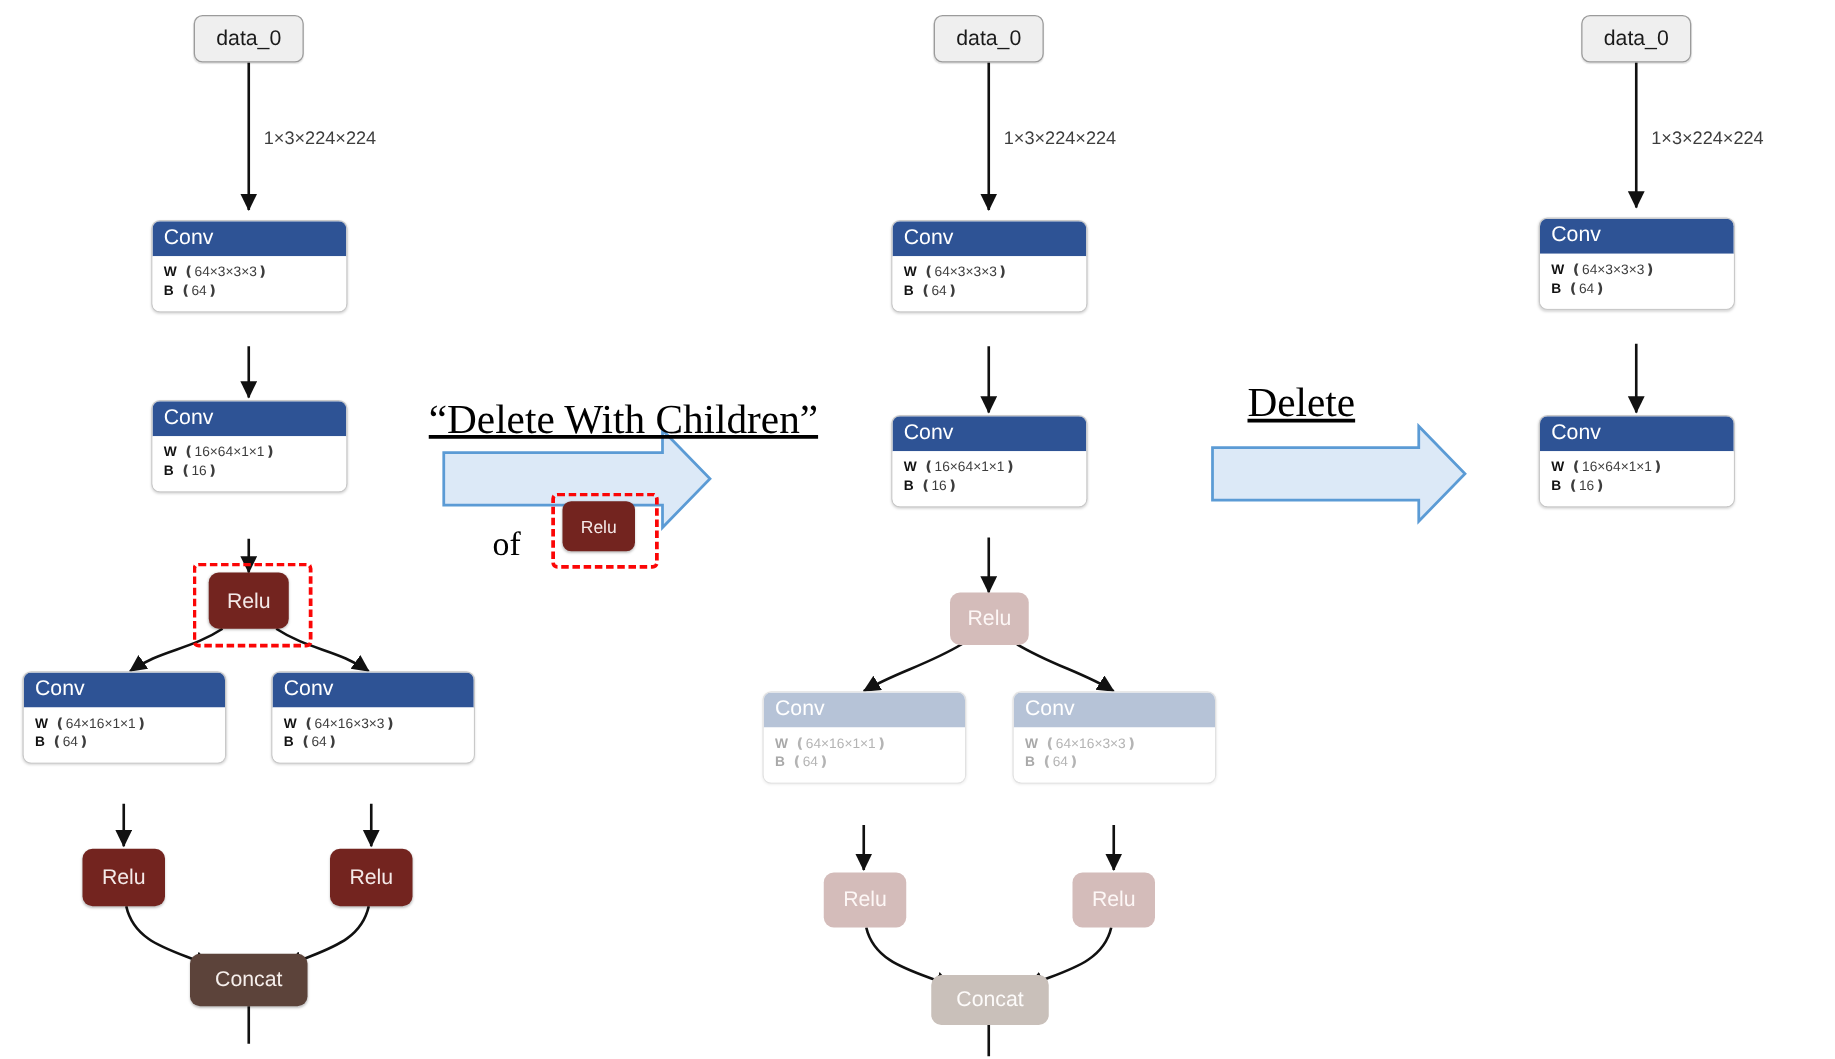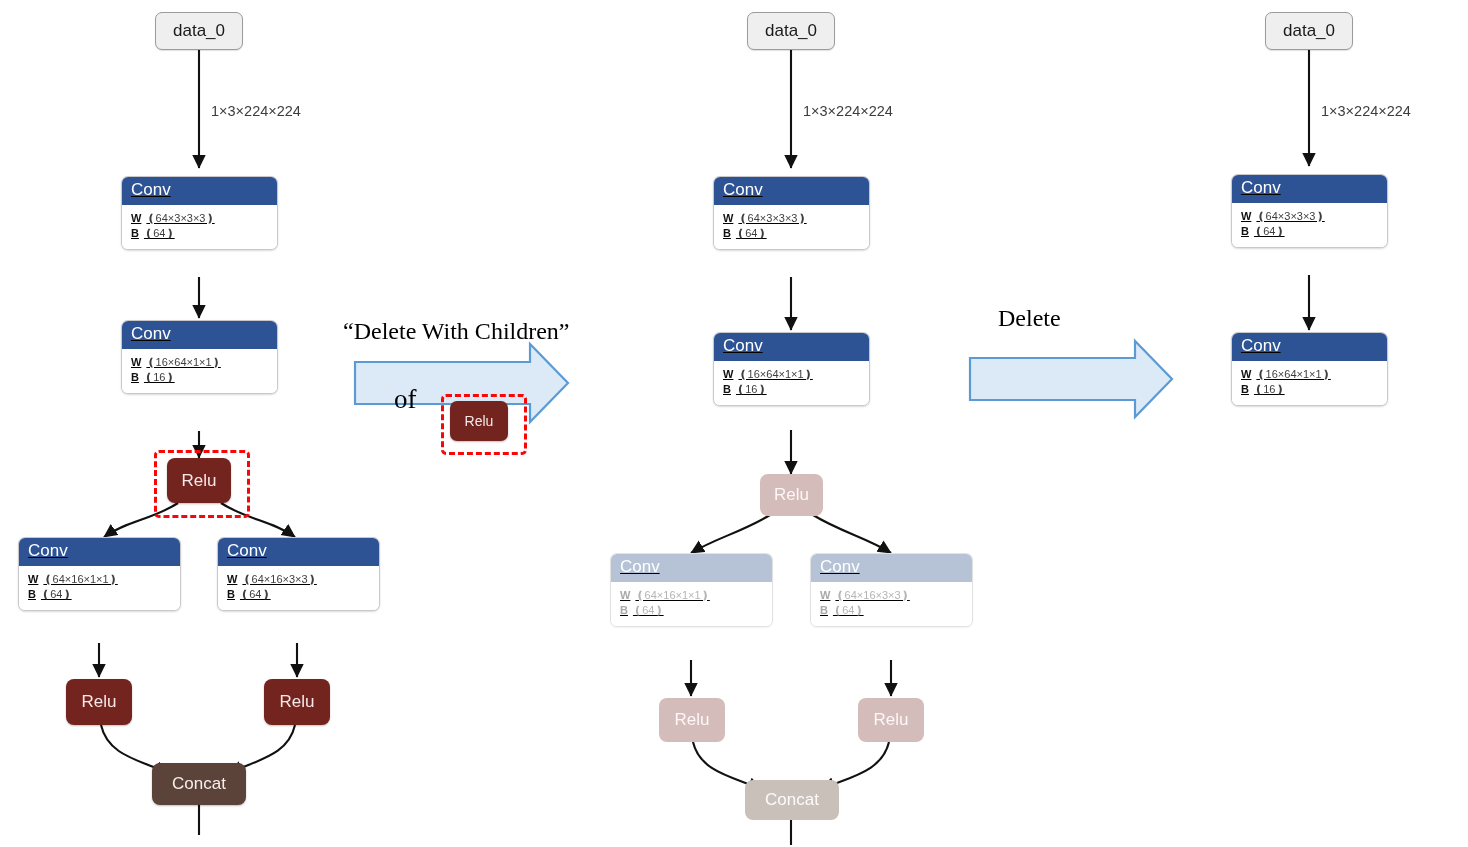--- a/index.html
+++ b/index.html
@@ -15,21 +15,20 @@
     border:1px solid #9b9b9b;border-radius:7px;background:#efefef;
     display:flex;align-items:center;justify-content:center;
     font-size:17px;color:#1a1a1a;
     box-shadow:0 1px 1px rgba(0,0,0,.12);
   }
 
   
   .conv-node{
     border:1px solid #c9c9c9;border-radius:7px;background:#ffffff;overflow:hidden;
     box-shadow:0 1px 2px rgba(0,0,0,.15);
-    text-decoration:underline;
   }
   .conv-head{
     background:#2e5395;color:#ffffff;font-size:17px;
     padding:3px 9px 5px 9px;line-height:1.15;
   }
   .conv-body{padding:6px 9px 7px 9px;background:#fff;}
   .conv-row{font-size:11px;color:#3d3d3d;line-height:1.45;white-space:nowrap;}
   .conv-row b{color:#111;font-weight:700;margin-right:5px;}
 
   
@@ -58,21 +57,21 @@
   
   .sel-box{position:absolute;border:3.5px dashed #fb0606;border-radius:5px;
            background:transparent;pointer-events:none;}
 
   
   .edge-label{position:absolute;font-size:14.5px;color:#3d3d3d;white-space:nowrap;}
 
   
   .annot{position:absolute;font-family:"Liberation Serif",serif;
          color:#000;white-space:nowrap;}
-  .annot-main{font-size:24px;}
+  .annot-main{font-size:33px;text-decoration:underline;}
   .annot-of{font-size:27px;}
 
   .mini-relu{
     position:absolute;background:#73241f;color:#f4e9e8;border-radius:7px;
     display:flex;align-items:center;justify-content:center;font-size:14px;
     font-family:"Liberation Sans",sans-serif;
     box-shadow:0 1px 2px rgba(0,0,0,.25);
   }
 
   svg.wires{position:absolute;left:0;top:0;width:1468px;height:847px;
@@ -165,21 +164,21 @@
     <span>Relu</span>
   </div>
   <div class="node relu-node" style="left:264px;top:679px;width:66px;height:46px;">
     <span>Relu</span>
   </div>
   <div class="node concat-node" style="left:152px;top:763px;width:94px;height:42px;">
     <span>Concat</span>
   </div>
 
   <div class="annot annot-main" style="left:343px;top:318px;">“Delete With Children”</div>
-  <div class="annot annot-of" style="left:394px;top:384px;">of</div>
+  <div class="annot annot-of" style="left:394px;top:420px;">of</div>
   <div class="mini-relu" style="left:450px;top:401px;width:58px;height:40px;">
     <span>Relu</span>
   </div>
   <div class="sel-box" style="left:441px;top:394px;width:80px;height:55px;border-width:3px;"></div>
 
   <div class="node io-node" style="left:747px;top:12px;width:88px;height:38px;">
     <span>data_0</span>
   </div>
   <div class="edge-label" style="left:803px;top:103px;">1×3×224×224</div>
 

